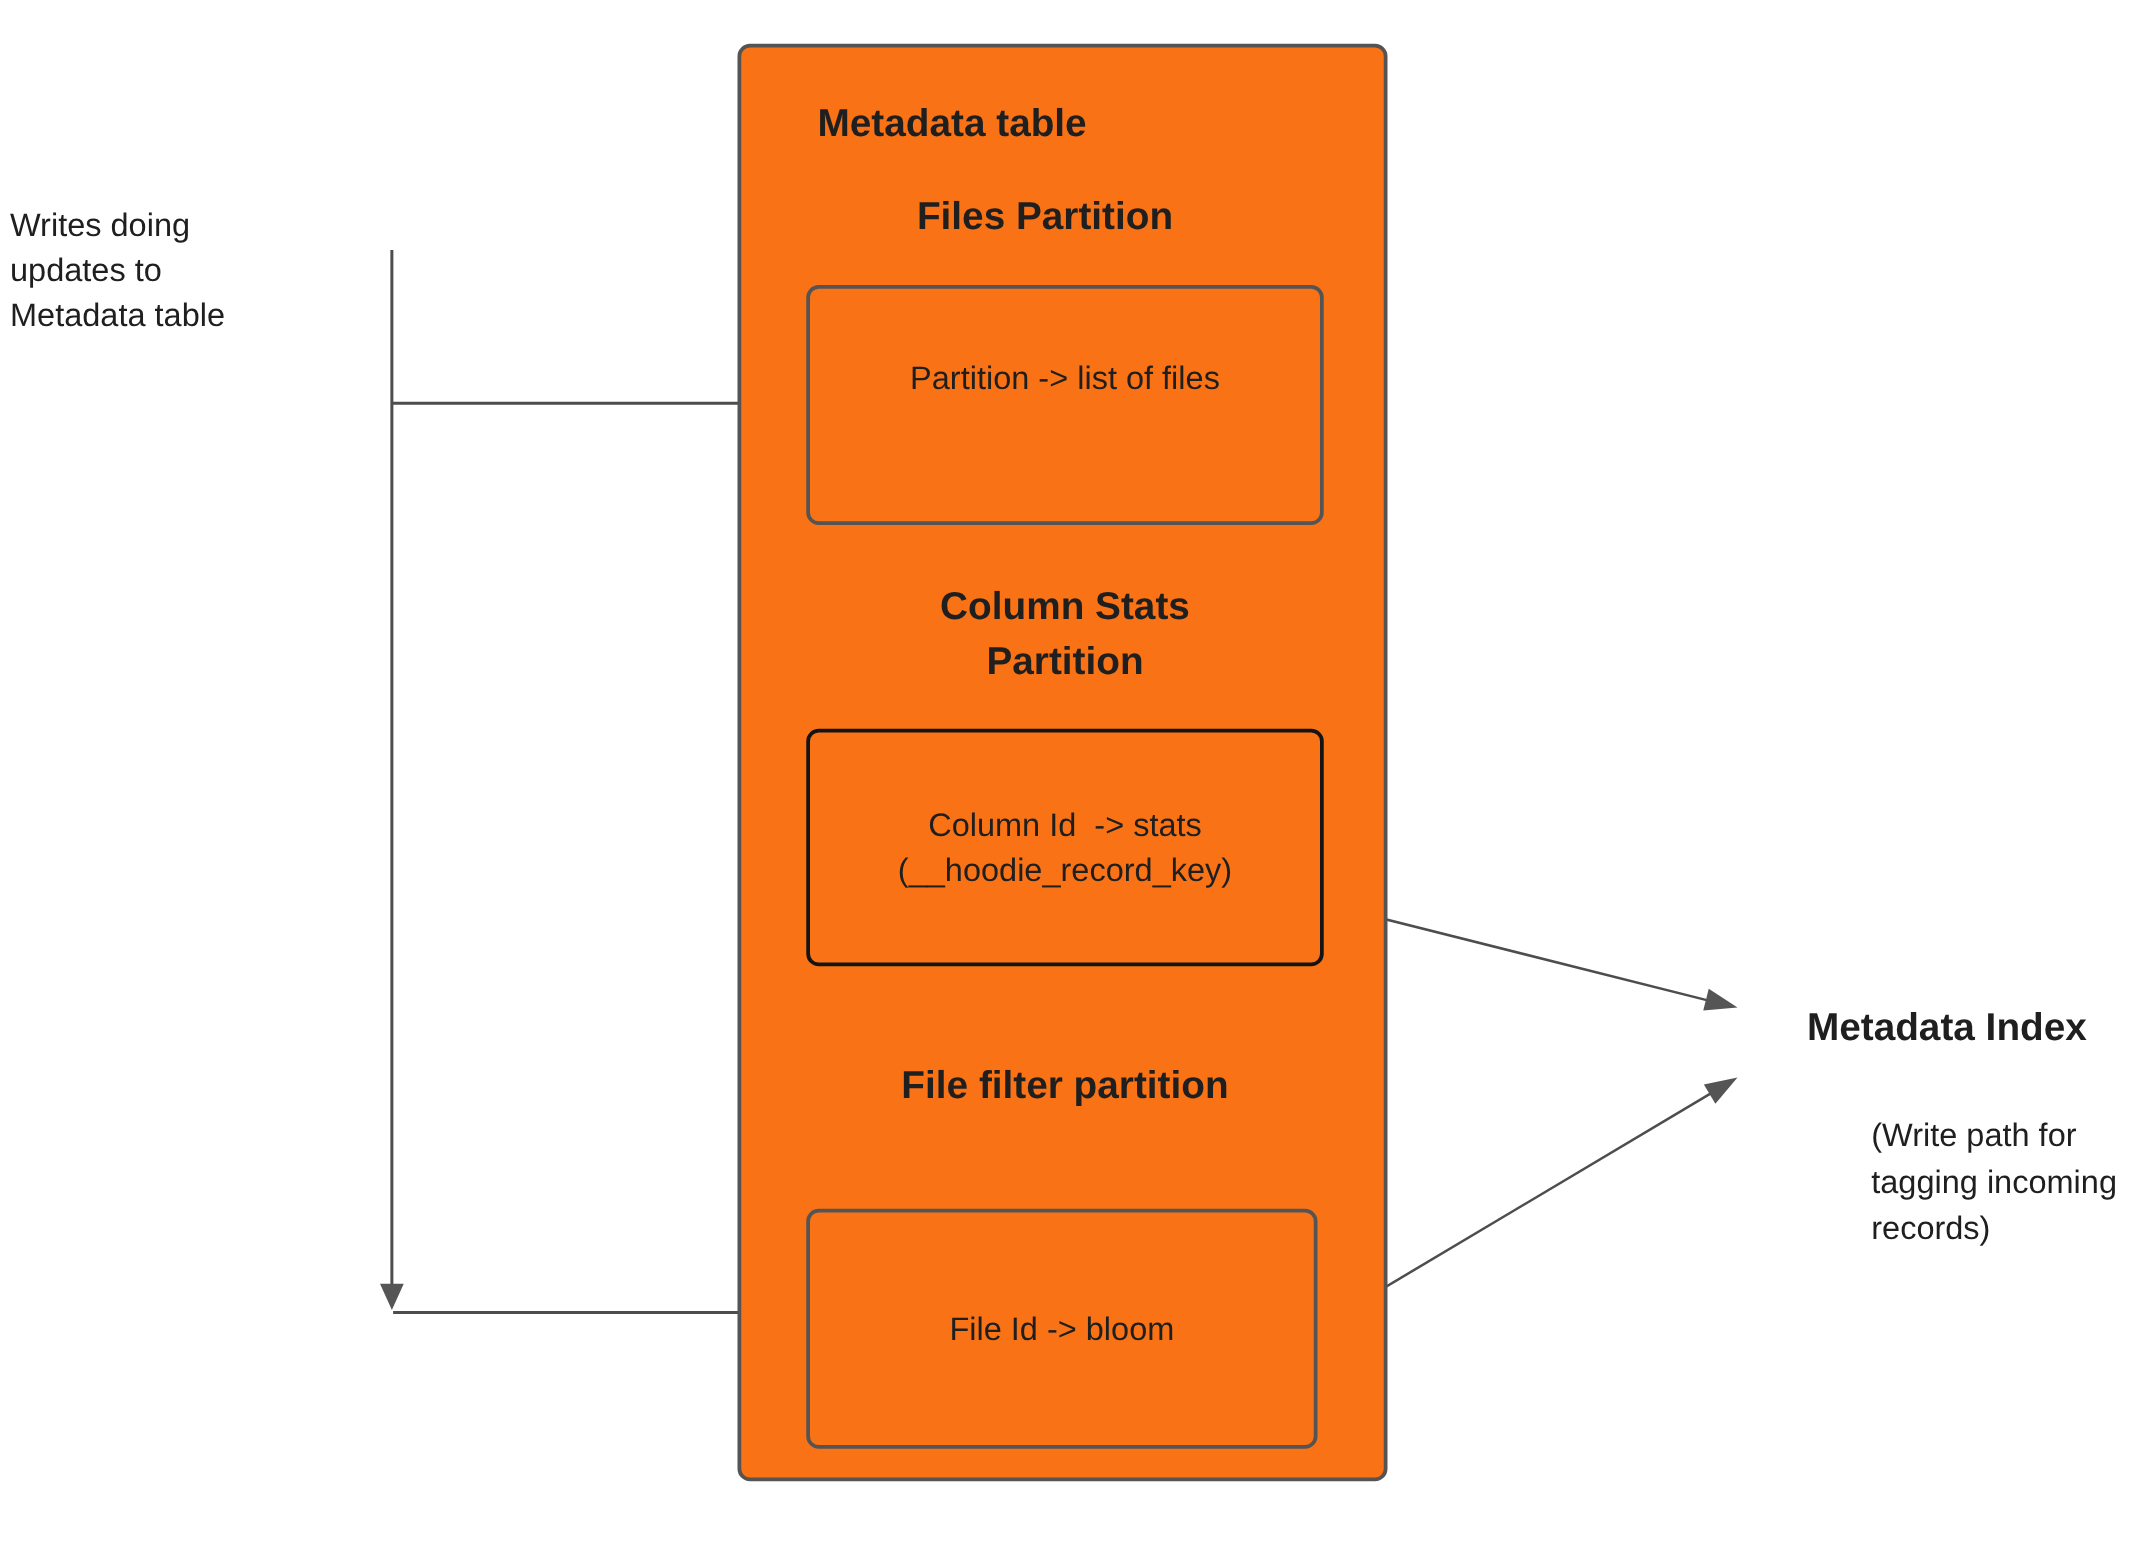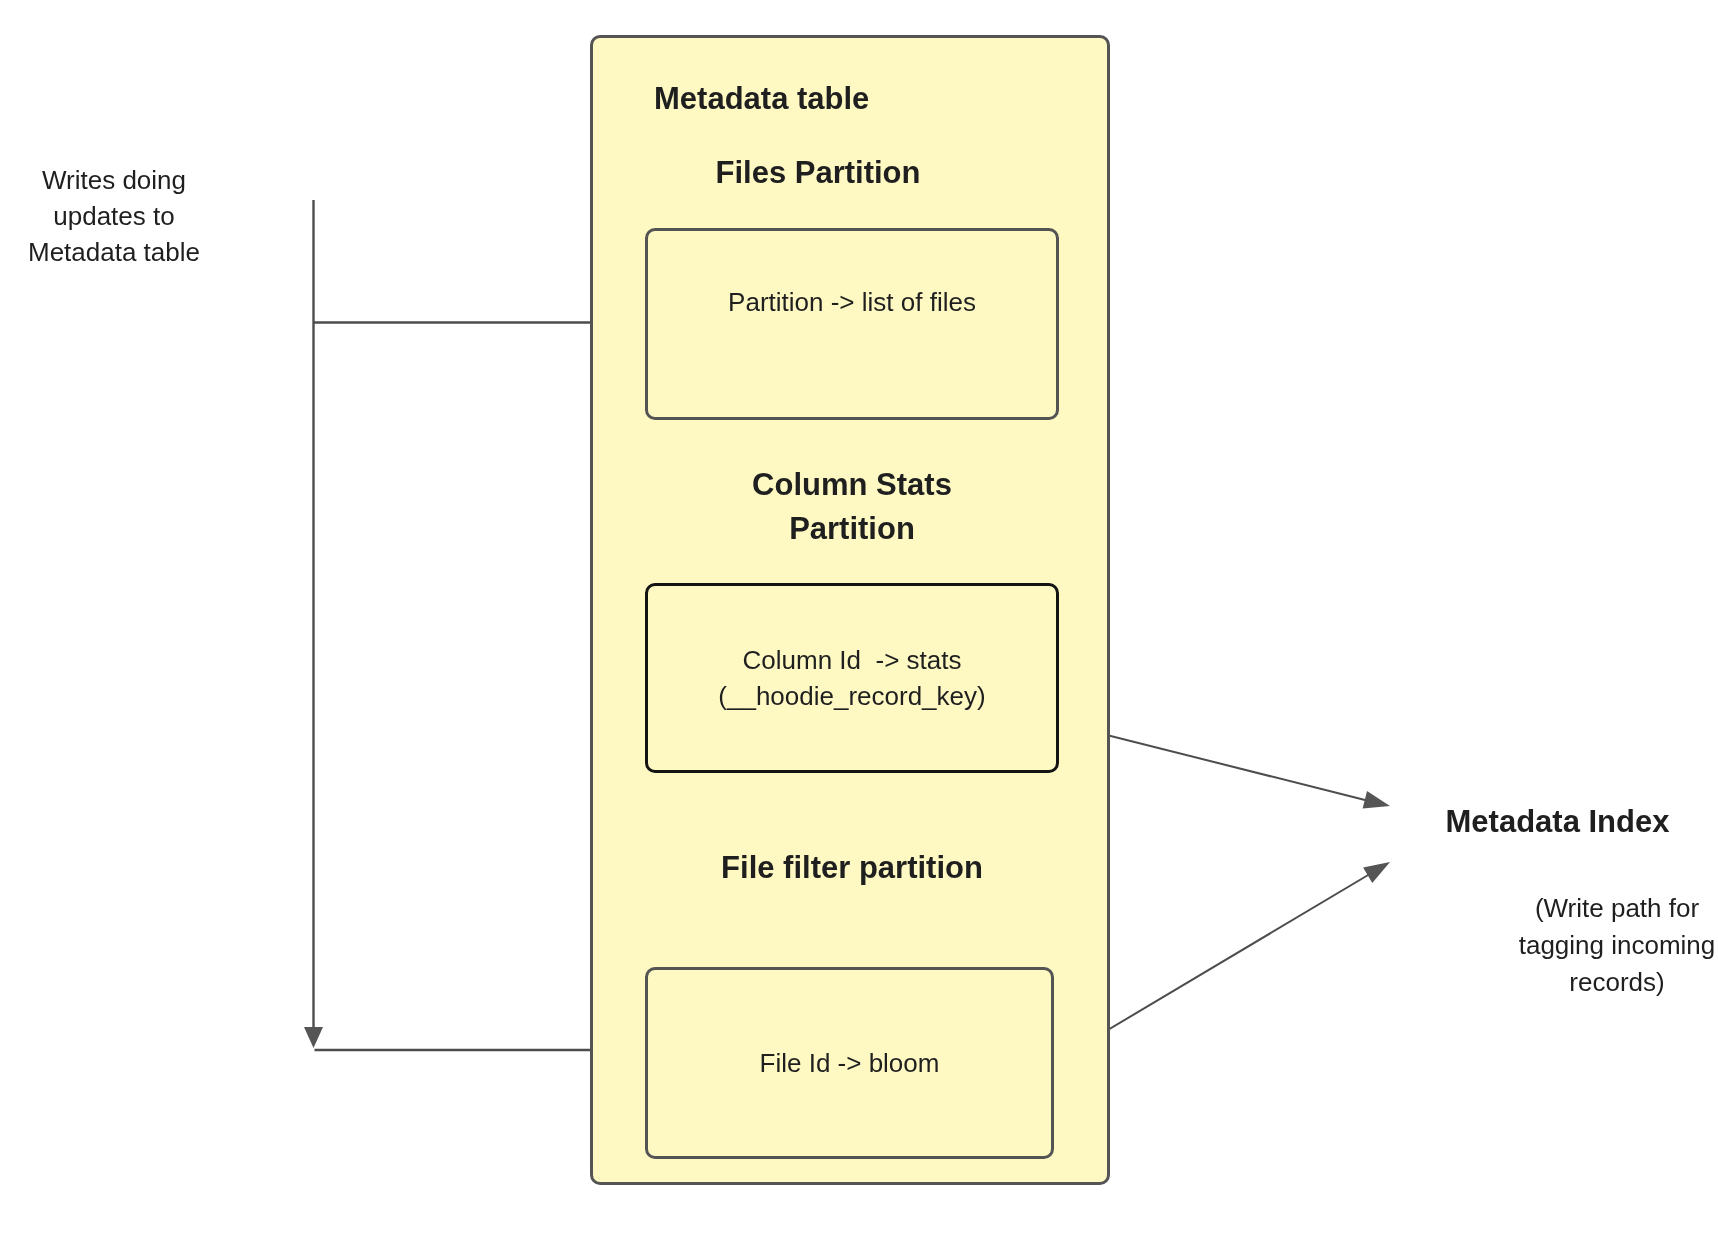--- a/index.html
+++ b/index.html
@@ -8,21 +8,21 @@
     width: 1718px;
     height: 1244px;
     background: #ffffff;
     font-family: "Liberation Sans", sans-serif;
     color: #1f1f1f;
     overflow: hidden;
   }
   .box {
     position: absolute;
     box-sizing: border-box;
-    background: #fef9c3;
+    background: #f97316;
     border: 3px solid #545454;
     border-radius: 10px;
   }
   .box.dark { border-color: #141414; border-width: 3.5px; }
   .heading {
     position: absolute;
     font-weight: bold;
     font-size: 31px;
     line-height: 44px;
     text-align: center;
@@ -33,21 +33,21 @@
     font-size: 31px;
     line-height: 38px;
     white-space: nowrap;
     margin-left: 42px;
   }
   .body-text { font-size: 26px; line-height: 36px; text-align: center; }
   .note {
     position: absolute;
     font-size: 26px;
     line-height: 36px;
-    text-align: center;
+    text-align: left;
   }
   .flex-center {
     display: flex;
     flex-direction: column;
     align-items: center;
     justify-content: center;
   }
   .pre { white-space: pre; text-align: right; }
   svg.overlay {
     position: absolute;
@@ -75,21 +75,21 @@
     <line x1="1054" y1="1062" x2="1369" y2="874.5" stroke="#4d4d4d" stroke-width="2"></line>
     <polygon points="1390,862 1372.3,883 1363.1,867.6" fill="#555555"></polygon>
   </svg>
 
   <div class="note" style="left:8px; top:162px; width:212px;">Writes doing updates to Metadata table</div>
 
   <div class="box" style="left:590px; top:35px; width:520px; height:1150px;"></div>
 
   <div class="title" style="left:612px; top:80px;">Metadata table</div>
 
-  <div class="heading" style="left:668px; top:151px; width:300px;">Files Partition</div>
+  <div class="heading" style="left:686px; top:151px; width:300px;">Files Partition</div>
   <div class="box flex-center" style="left:645px; top:228px; width:414px; height:192px; padding-bottom:45px;">
     <div class="body-text">Partition -&gt; list of files</div>
   </div>
 
   <div class="heading" style="left:702px; top:463px; width:300px;">Column Stats Partition</div>
   <div class="box dark flex-center" style="left:645px; top:583px; width:414px; height:190px;">
     <div class="body-text pre">Column Id  -&gt; stats</div>
     <div class="body-text">(__hoodie_record_key)</div>
   </div>
 

